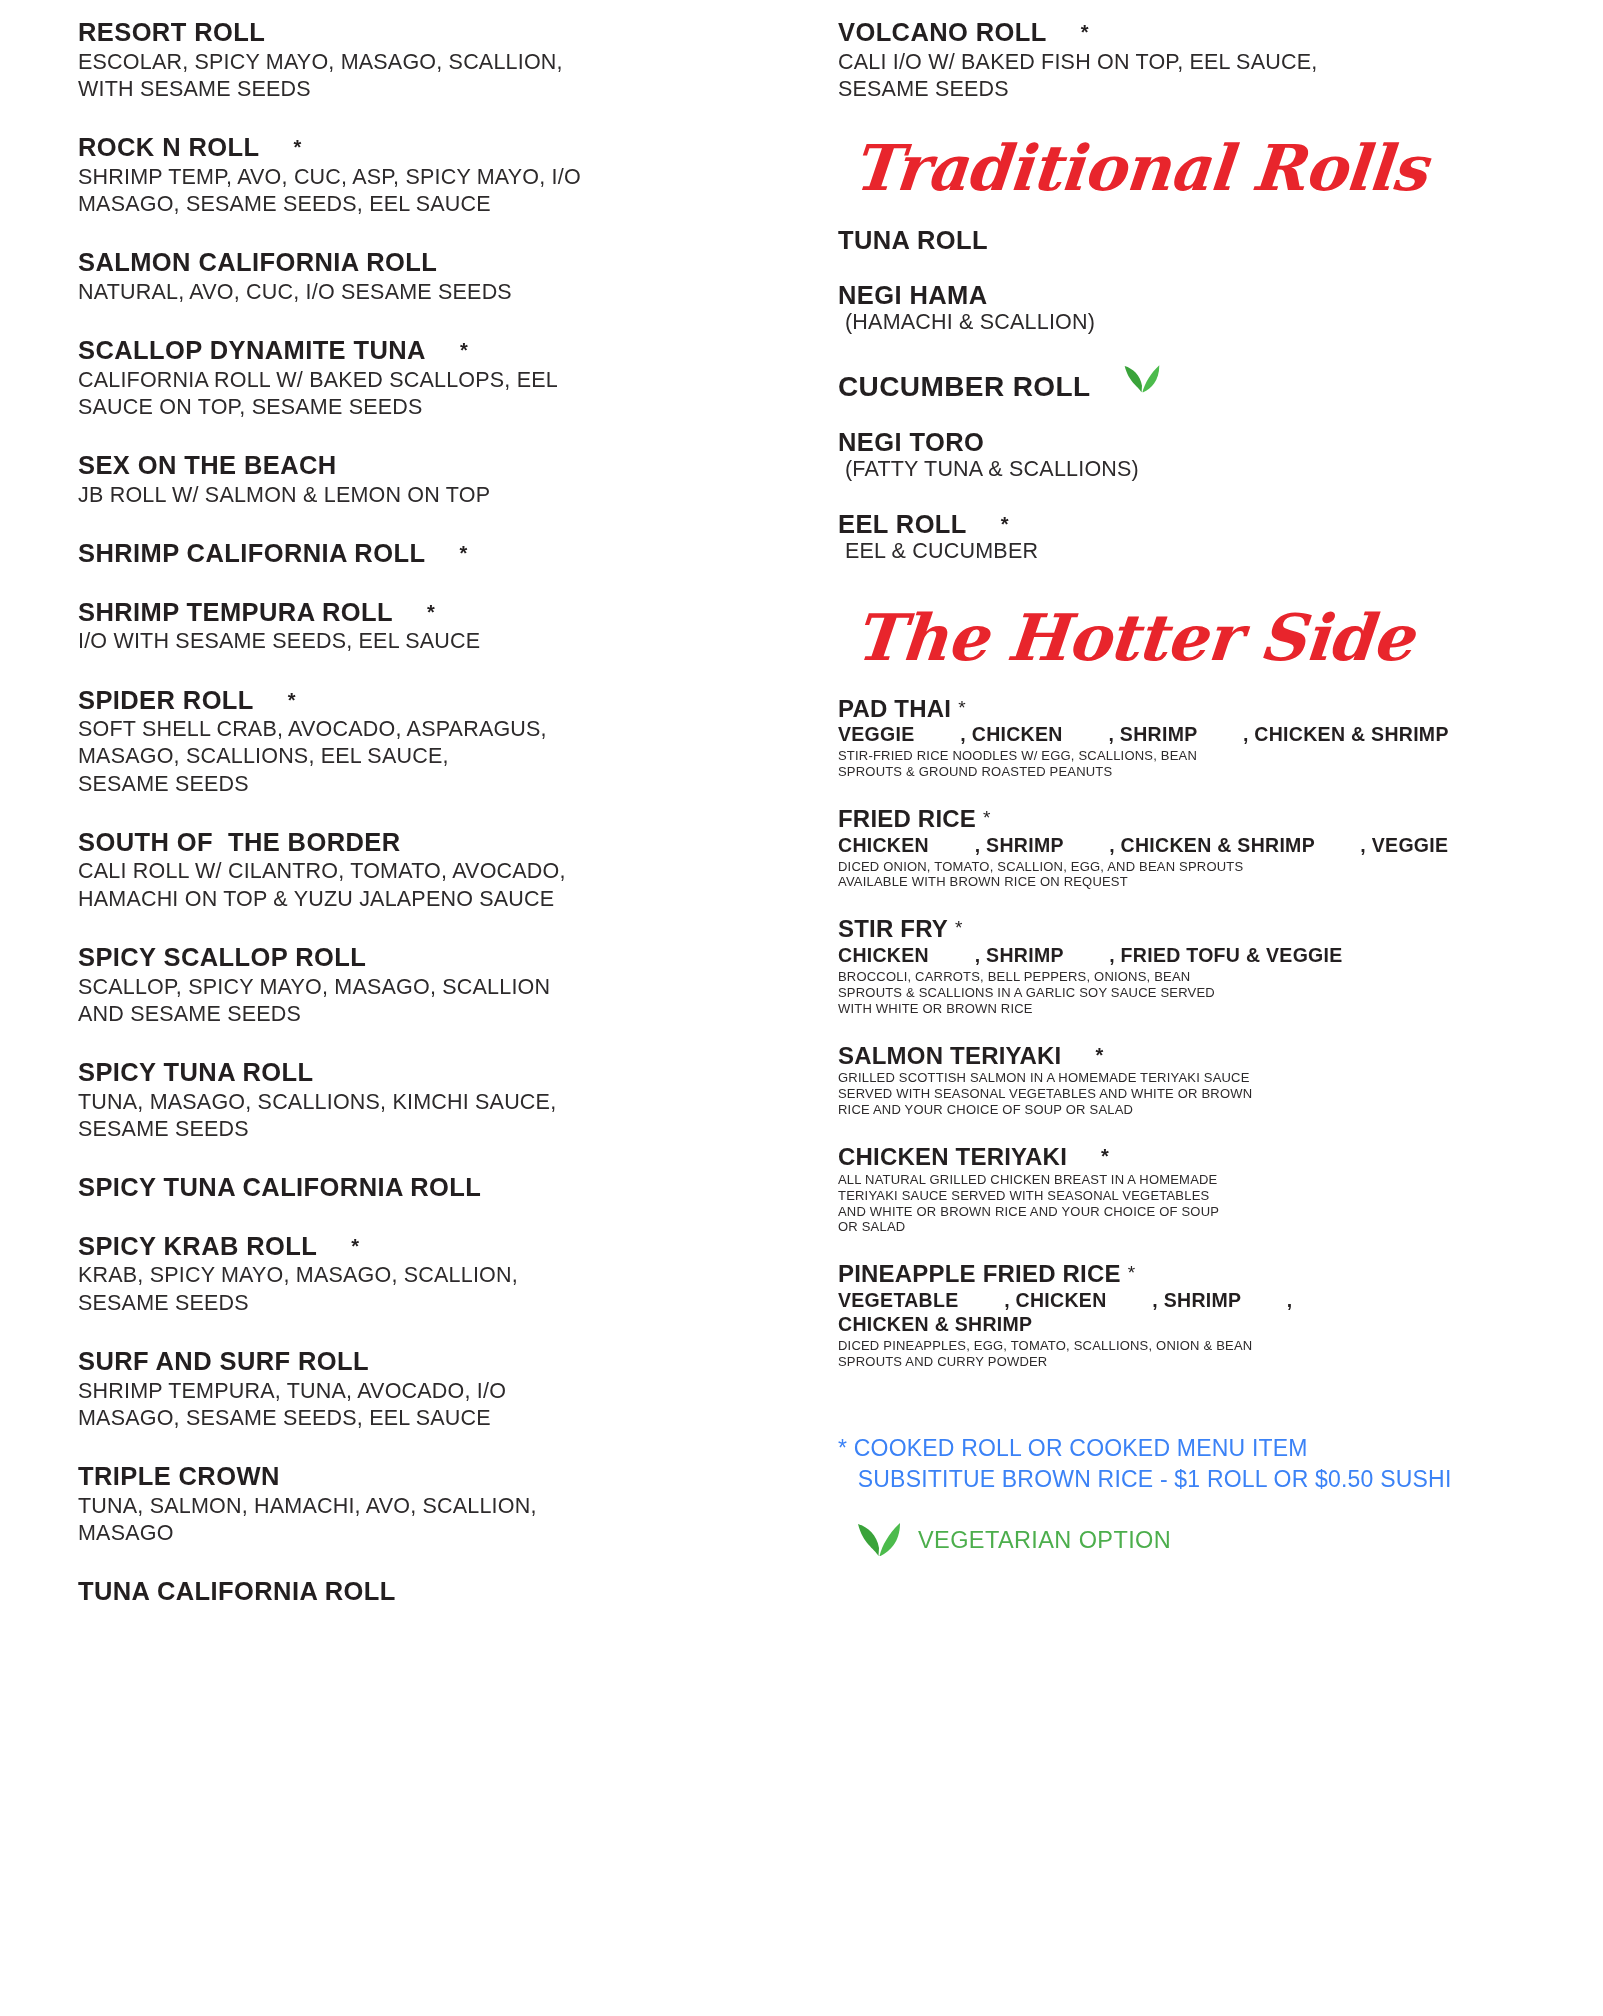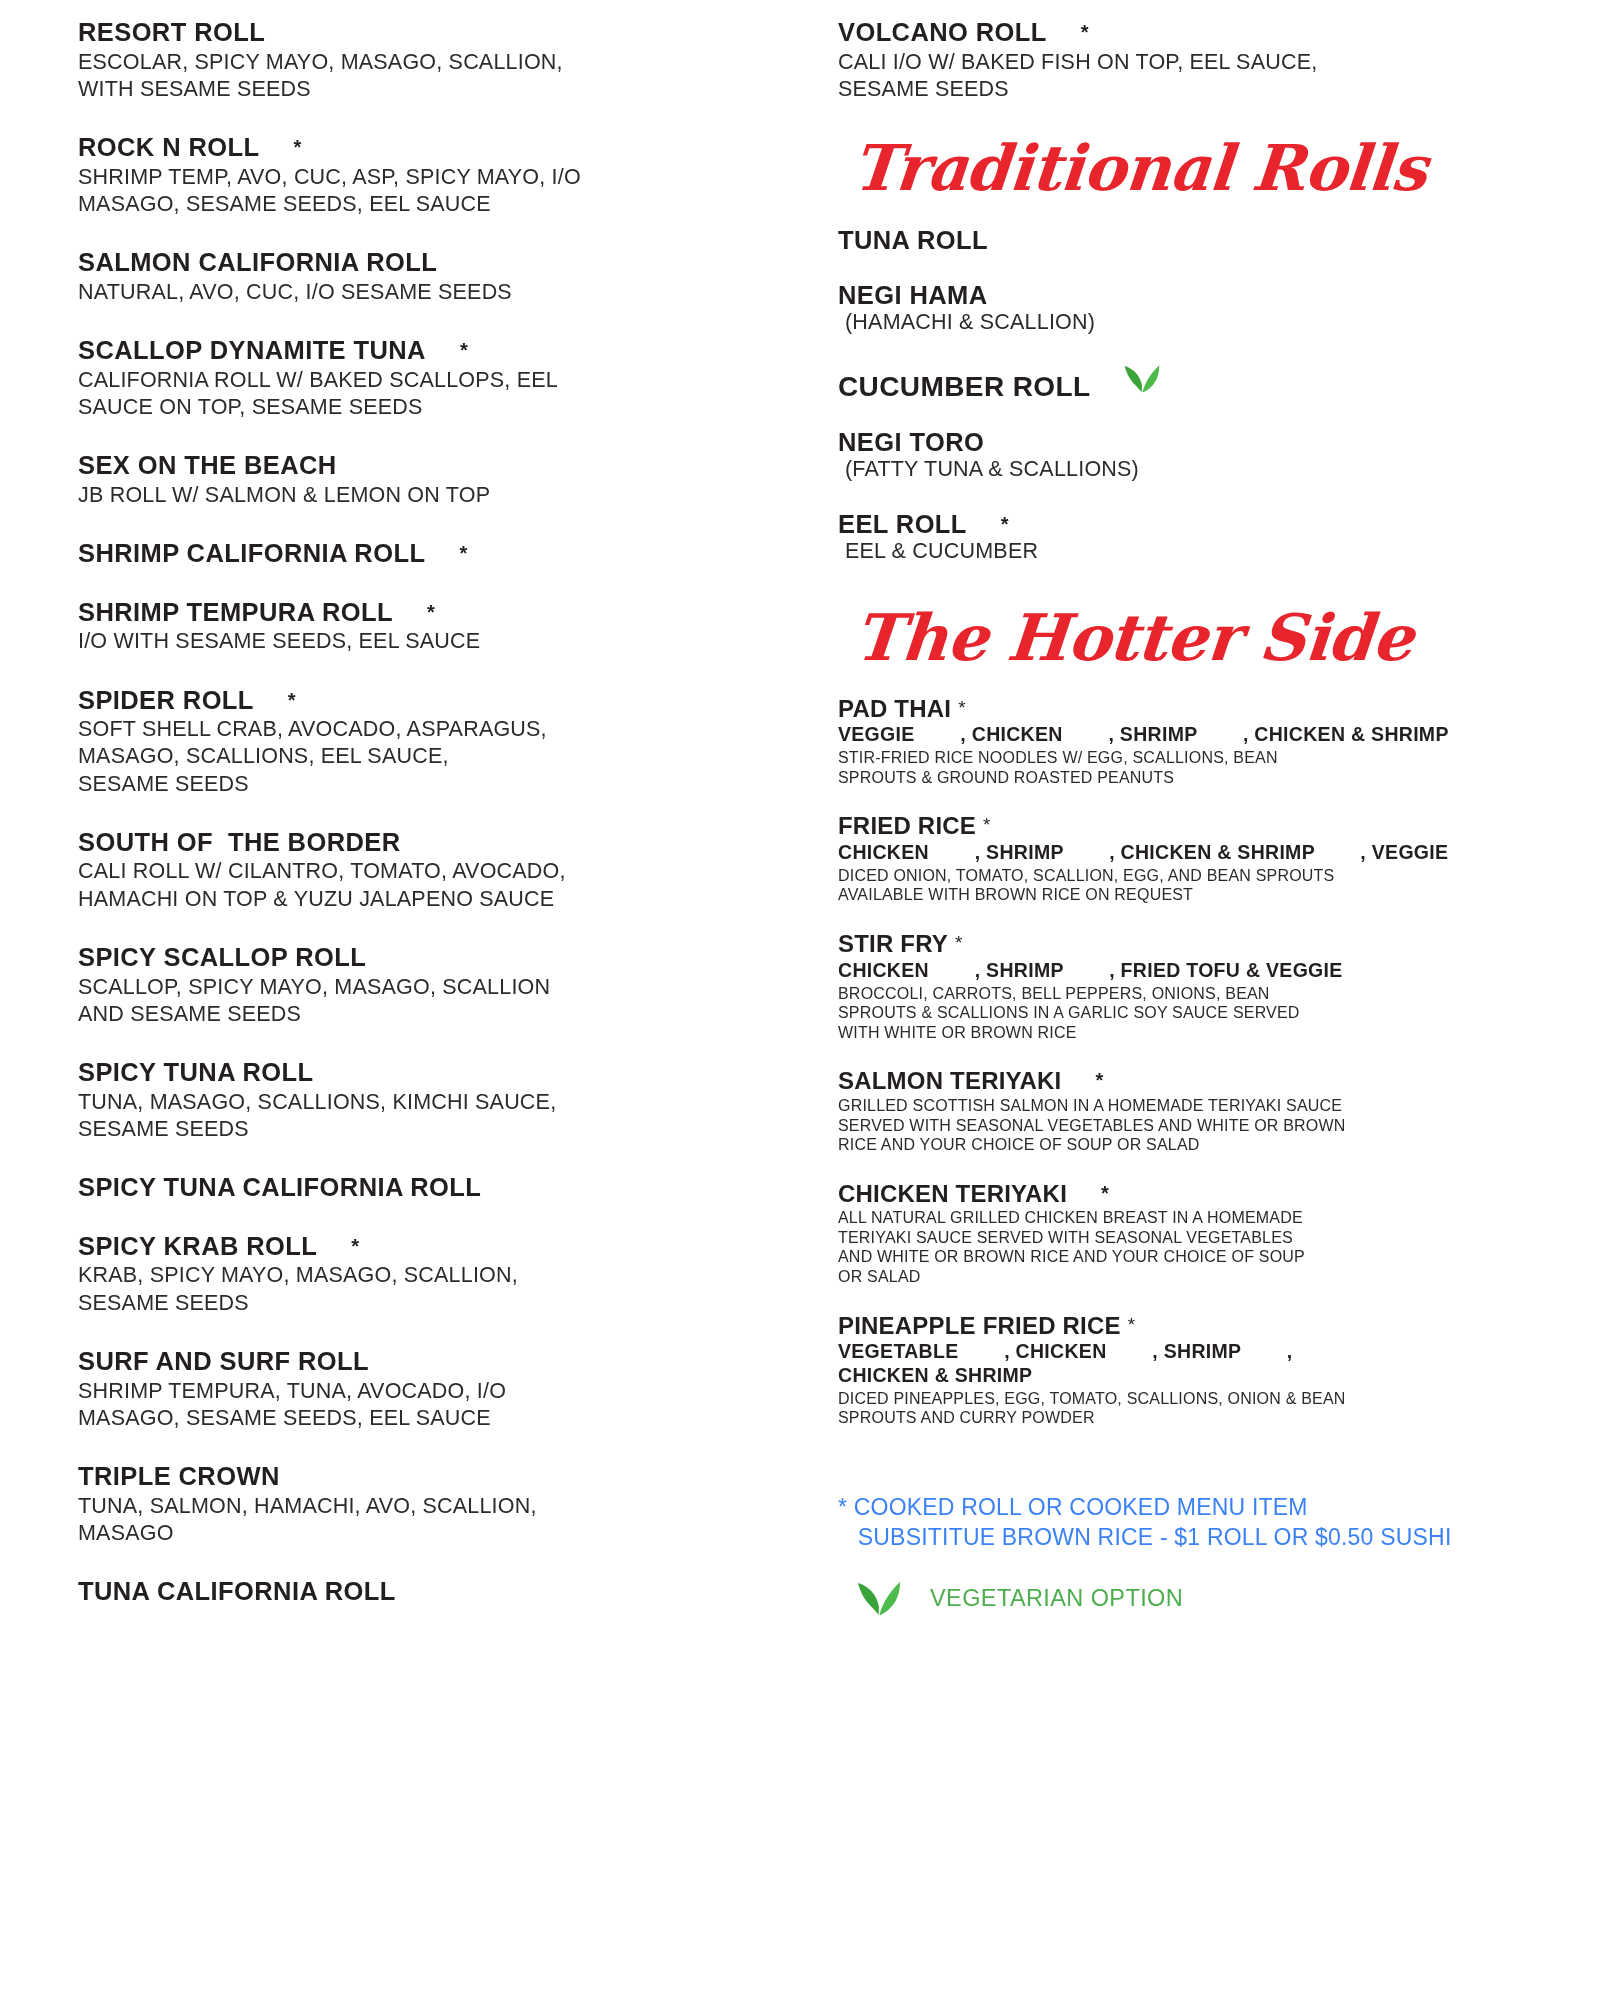--- a/index.html
+++ b/index.html
@@ -85,21 +85,21 @@
   }
   .script-hotter {
     font-size: 64px;
     margin: 40px 0 26px 22px;
     line-height: 1;
   }
 
   
   .hot .item { margin-bottom: 26px; }
   .hot .item-name { font-size: 24px; letter-spacing: 0.2px; }
-  .hot .item-desc { font-size: 16px; line-height: 1.22; margin-top: 1px; }
+  .hot .item-desc { font-size: 13px; line-height: 1.22; margin-top: 1px; }
   .variants {
     font-weight: 700;
     font-size: 19.5px;
     letter-spacing: 0.3px;
     line-height: 1.22;
     color: #231f20;
     margin-top: 1px;
     white-space: pre-wrap;
   }
 
@@ -112,21 +112,21 @@
   .legend-line {
     color: #3b82f6;
     font-size: 23px;
     line-height: 1.32;
     letter-spacing: 0.2px;
     white-space: pre;
   }
   .legend-veg {
     display: flex;
     align-items: center;
-    gap: 28px;
+    gap: 16px;
     margin-top: 24px;
     margin-left: 18px;
   }
   .legend-veg-text {
     color: #4cae4c;
     font-size: 23.5px;
     letter-spacing: 0.4px;
   }
 </style>
 </head>

